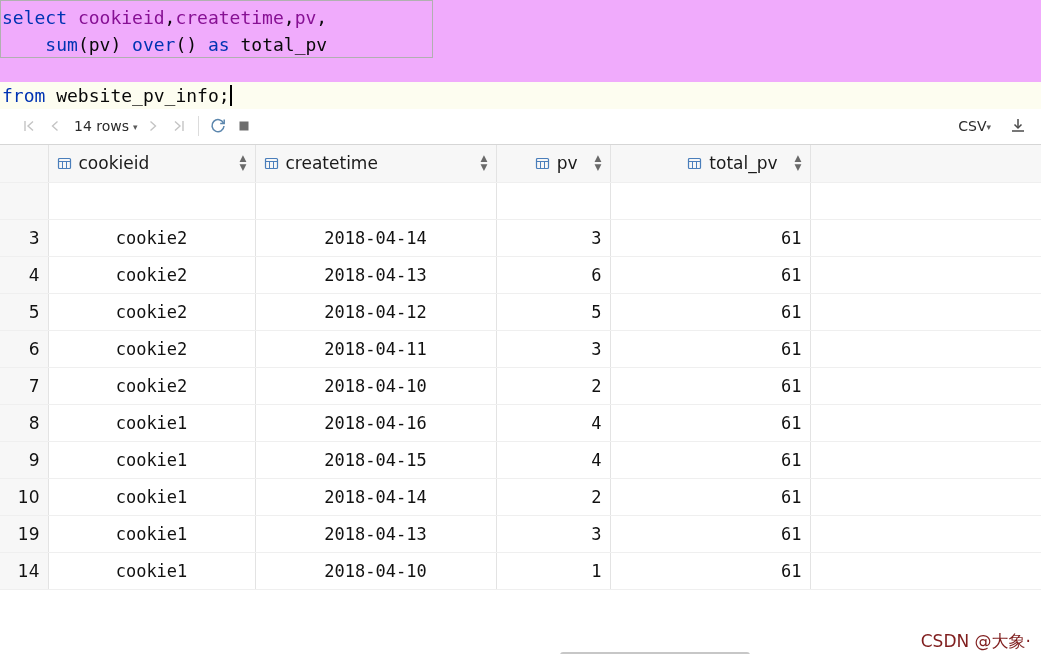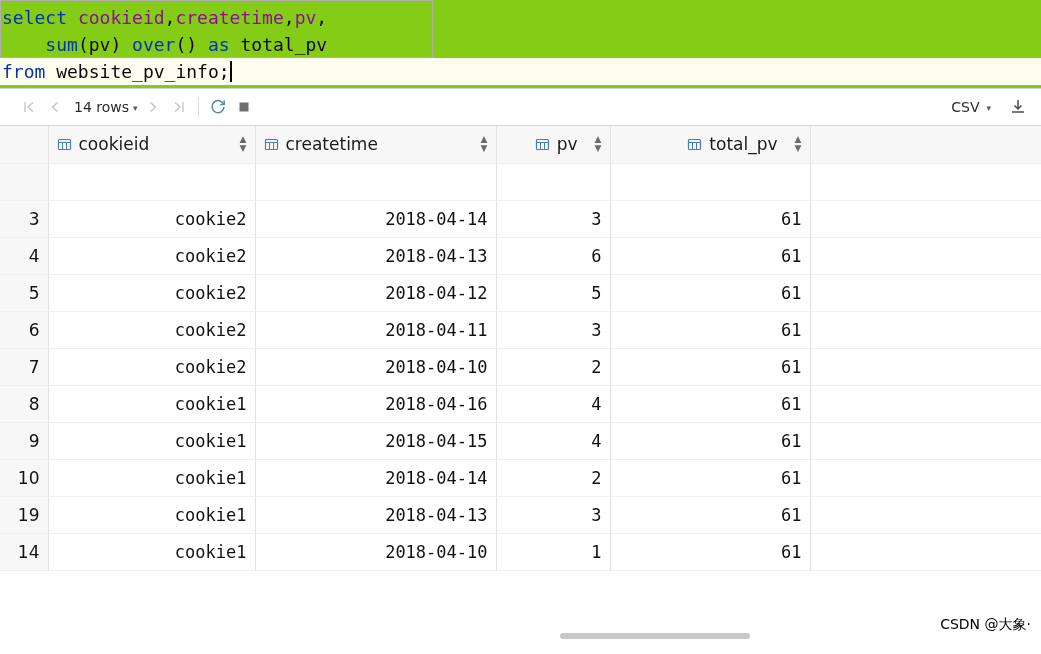--- a/index.html
+++ b/index.html
@@ -11,37 +11,38 @@
     width: 1041px;
     height: 654px;
     font-family: "DejaVu Sans", sans-serif;
     overflow: hidden;
     position: relative;
   }
 
   
   .editor {
     position: relative;
-    background: #84cc16;
+    background: #f0abfc;
     font-family: "DejaVu Sans Mono", monospace;
     font-size: 18px;
     line-height: 27px;
     padding: 4px 0 0 0;
-    height: 89px;
+    height: 108px;
     box-sizing: border-box;
     border-bottom: 1px solid #d0d0d0;
   }
   .code-line {
     white-space: pre;
     height: 27px;
     padding-left: 2px;
     position: relative;
   }
   .code-line.current {
     background: #fdfdf0;
+    margin-top: 24px;
   }
   .kw      { color: #0033b3; }
   .func    { color: #0033b3; }
   .ident   { color: #871094; }
   .plain   { color: #080808; }
   .punct   { color: #080808; }
 
   
   .sel-box {
     position: absolute;
@@ -105,21 +106,21 @@
     height: 20px;
     background: #dcdcdc;
     margin: 0 6px;
   }
   .spacer { flex: 1; }
   .csv-label {
     font-size: 14px;
     color: #2b2b2b;
     display: flex;
     align-items: center;
-    gap: 7px;
+    gap: 0;
     margin-right: 14px;
   }
 
   svg.icon { display: block; }
 
   
   .grid-wrap {
     position: relative;
     height: 514px;
     overflow: hidden;
@@ -172,21 +173,21 @@
   .rownum {
     width: 48px;
     background: #f7f7f7;
     text-align: right;
     color: #111;
     font-family: "DejaVu Sans", sans-serif;
     font-size: 17px;
     border-right: 1px solid #dcdcdc;
     padding-right: 9px;
   }
-  td.txt { color: #111; text-align: right; }
+  td.txt { color: #111; text-align: center; }
   td.num { color: #111; text-align: right; padding-right: 10px; }
 
   
   .clip-row td { height: 14px; border-bottom: 1px solid #efefef; }
 
   
   .hscroll {
     position: absolute;
     left: 560px;
     bottom: 1px;
@@ -194,22 +195,22 @@
     height: 6px;
     background: #c7c7c7;
     border-radius: 3px;
   }
 
   
   .watermark {
     position: absolute;
     right: 10px;
     bottom: 6px;
-    font-size: 14px;
-    color: #000000;
+    font-size: 17px;
+    color: #7f1d1d;
     font-family: "DejaVu Sans", sans-serif;
     user-select: none;
   }
 </style>
 </head>
 <body>
 
 <div class="editor">
   <div class="code-line" id="line1"><span class="kw">select</span><span class="plain"> </span><span class="ident">cookieid</span><span class="punct">,</span><span class="ident">createtime</span><span class="punct">,</span><span class="ident">pv</span><span class="punct">,</span></div>
   <div class="code-line" id="line2"><span class="plain">    </span><span class="func">sum</span><span class="punct">(</span><span class="plain">pv</span><span class="punct">) </span><span class="kw">over</span><span class="punct">() </span><span class="kw">as</span><span class="plain"> total_pv</span></div>

